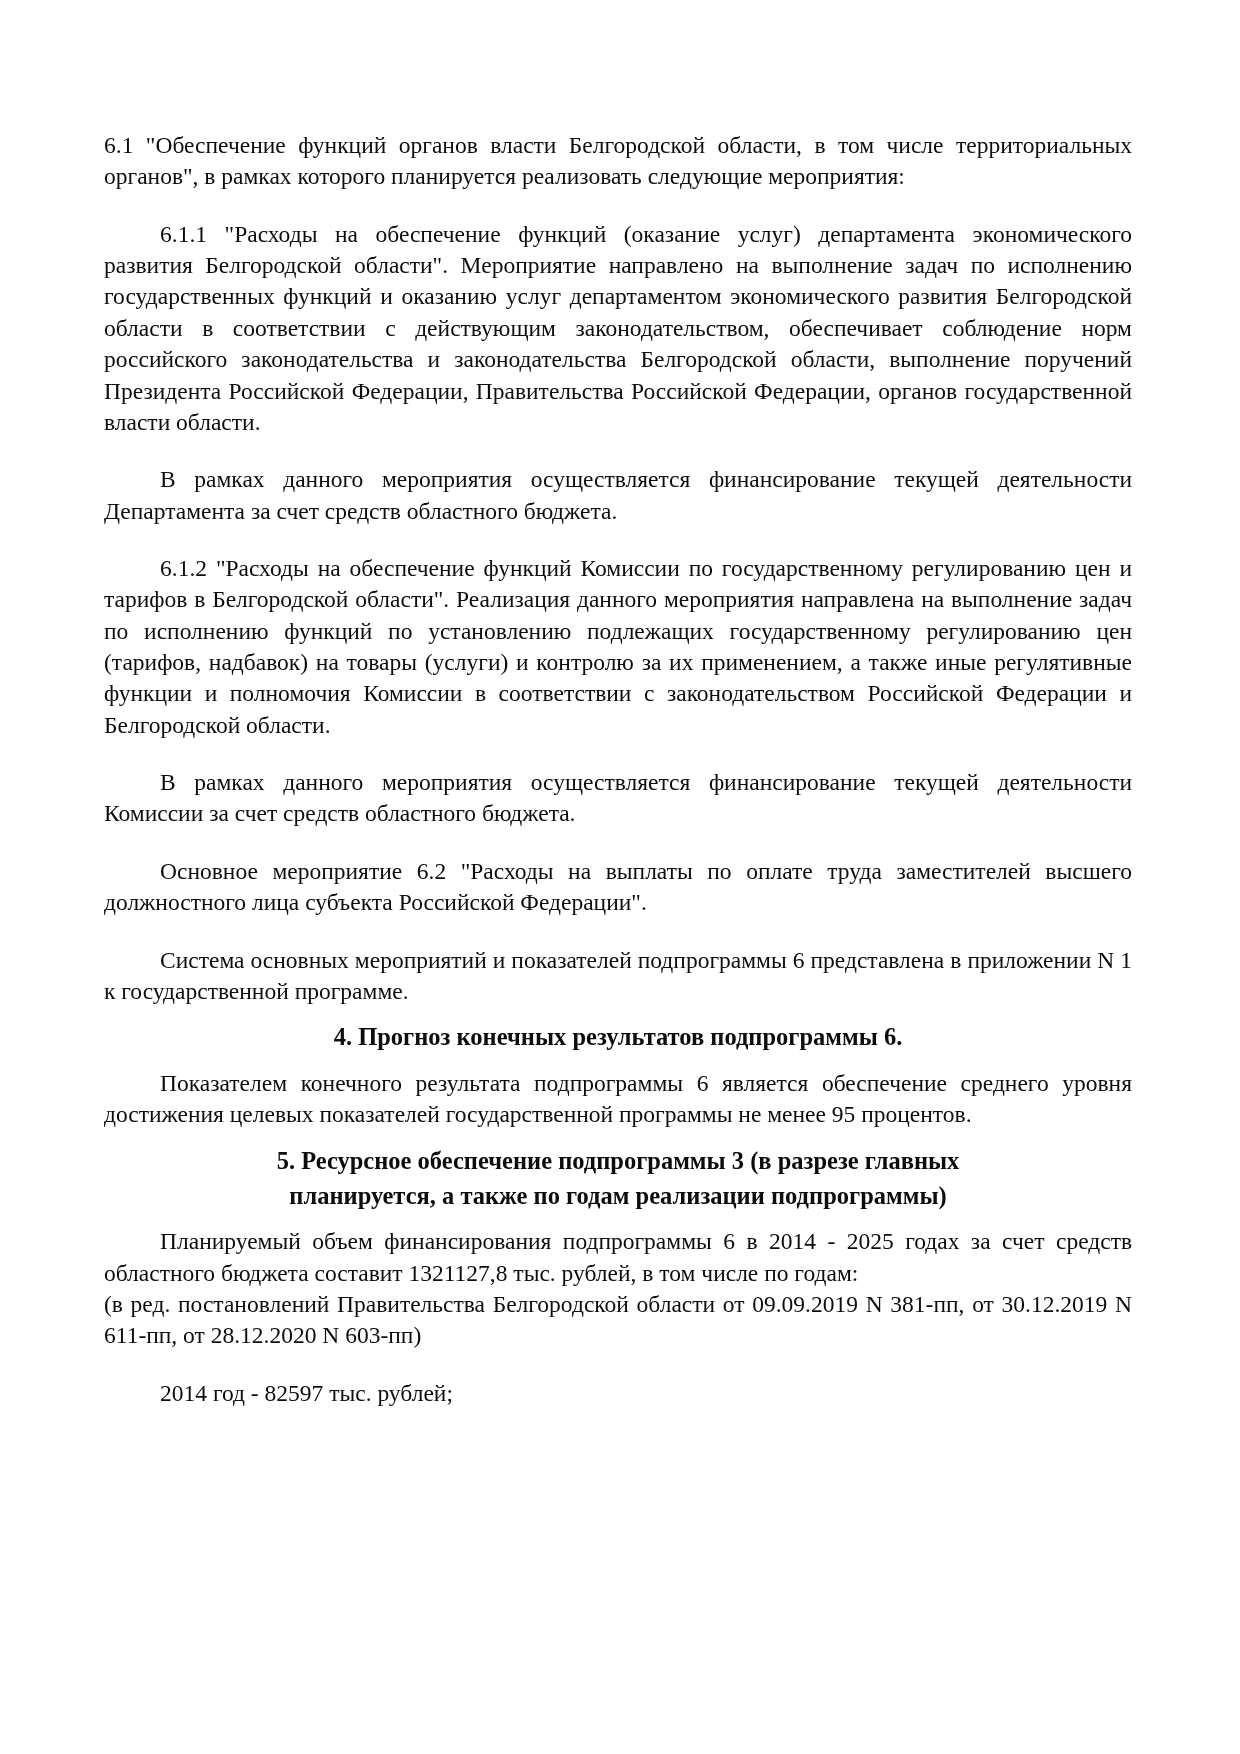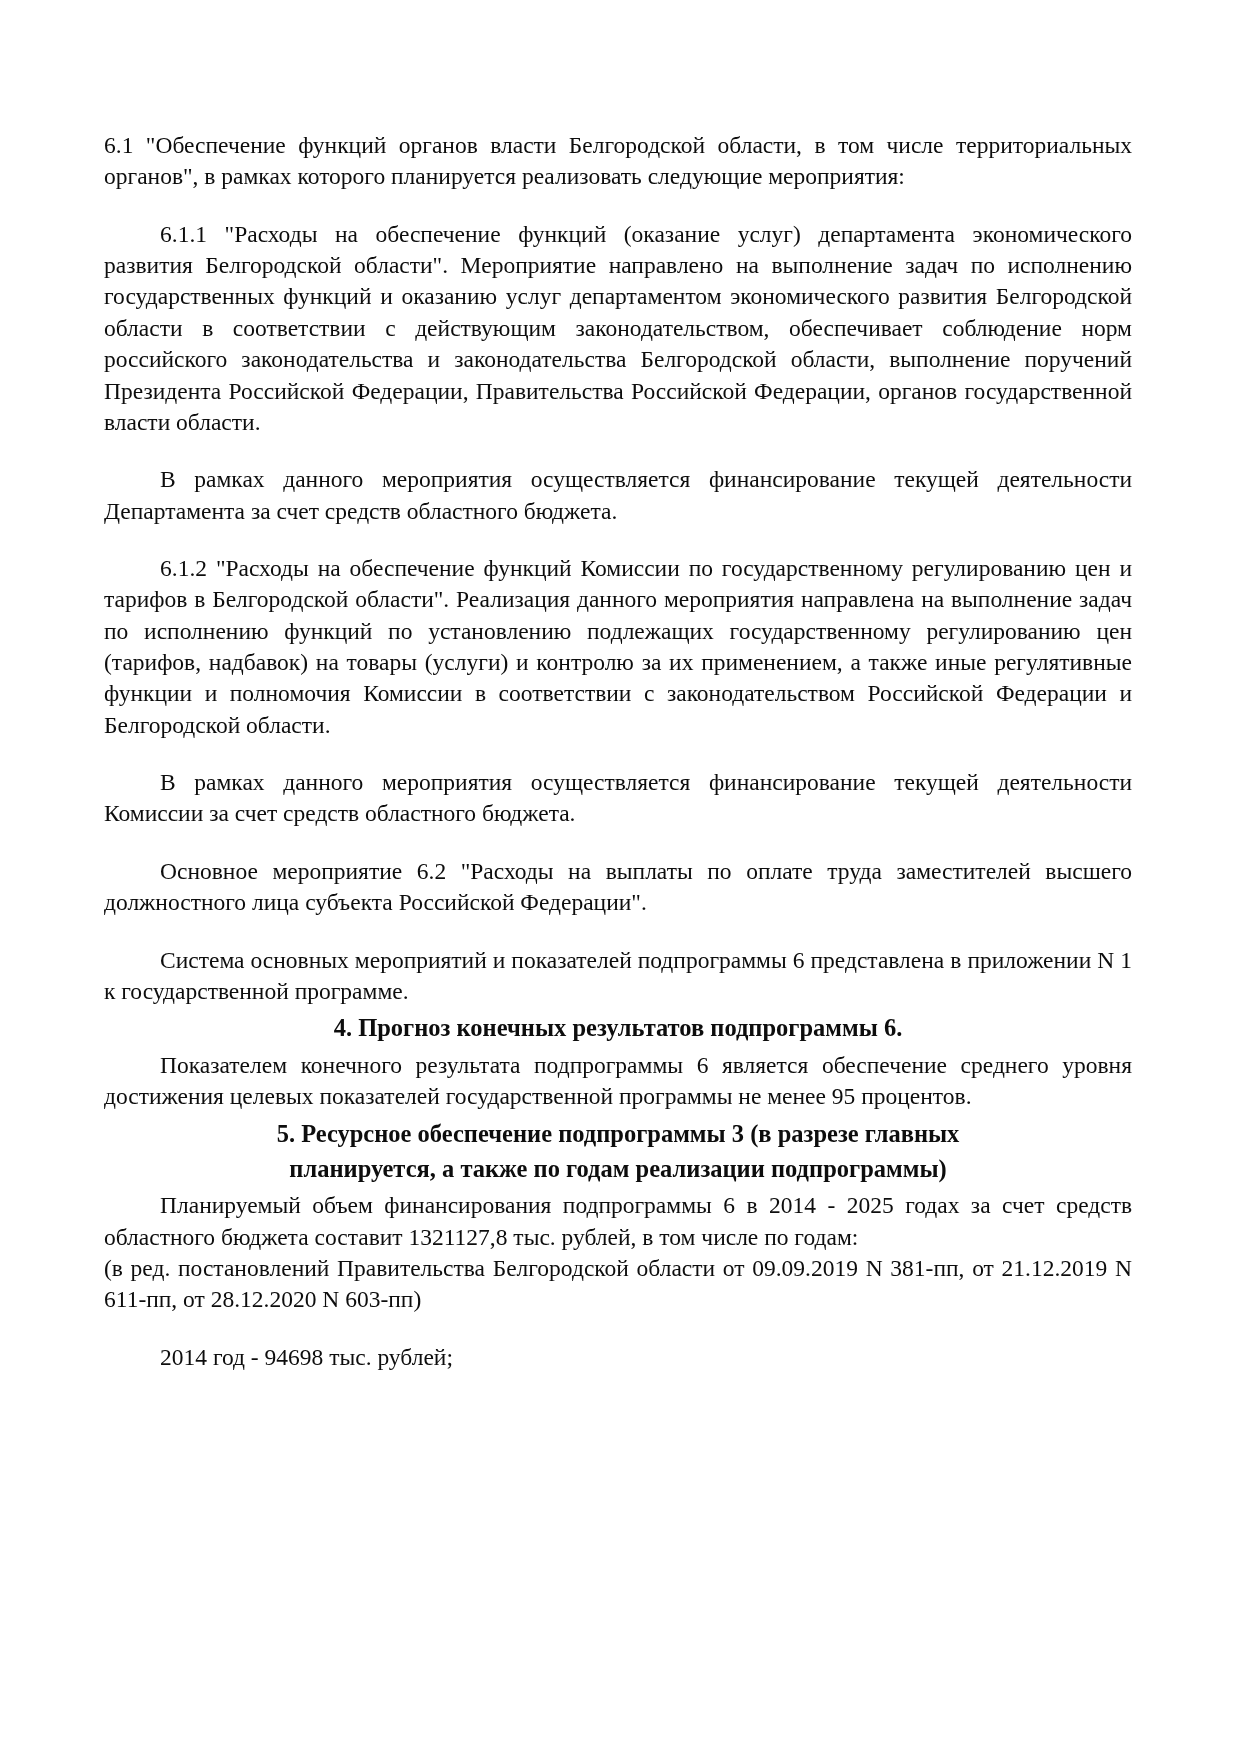--- a/index.html
+++ b/index.html
@@ -31,21 +31,21 @@
     text-indent: 56px;
     hyphens: none;
   }
   p.para.no-indent {
     text-indent: 0;
   }
   p.para + p.para {
     margin-top: 26px;
   }
   h2.heading {
-    margin: 4px;
+    margin: 13px;
     text-align: center;
     font-weight: bold;
     font-size: 24.5px;
     line-height: 1.42;
     font-family: "Liberation Serif", "DejaVu Serif", serif;
   }
   .gap-before-heading {
     margin-top: 46px;
   }
   .gap-after-heading {
@@ -85,18 +85,18 @@
     <p class="para gap-after-heading">Показателем конечного результата подпрограммы 6 является обеспечение среднего уровня достижения целевых показателей государственной программы не менее 95 процентов.</p>
 
 
     <h2 class="heading gap-before-heading">
       <span class="heading-line">5. Ресурсное обеспечение подпрограммы 3 (в разрезе главных</span>
       <span class="heading-line">планируется, а также по годам реализации подпрограммы)</span>
     </h2>
 
     <p class="para gap-after-heading">Планируемый объем финансирования подпрограммы 6 в 2014 - 2025 годах за счет средств областного бюджета составит 1321127,8 тыс. рублей, в том числе по годам:</p>
 
-    <p class="para no-indent tight-follow">(в ред. постановлений Правительства Белгородской области от 09.09.2019 N 381-пп, от 21.12.2019 N 611-пп, от 28.12.2020 N 603-пп)</p>
+    <p class="para no-indent tight-follow">(в ред. постановлений Правительства Белгородской области от 09.09.2019 N 381-пп, от 30.12.2019 N 611-пп, от 28.12.2020 N 603-пп)</p>
 
-    <p class="para">2014 год - 94698 тыс. рублей;</p>
+    <p class="para">2014 год - 82597 тыс. рублей;</p>
 
   </div>
 </div>
 
 </body></html>

